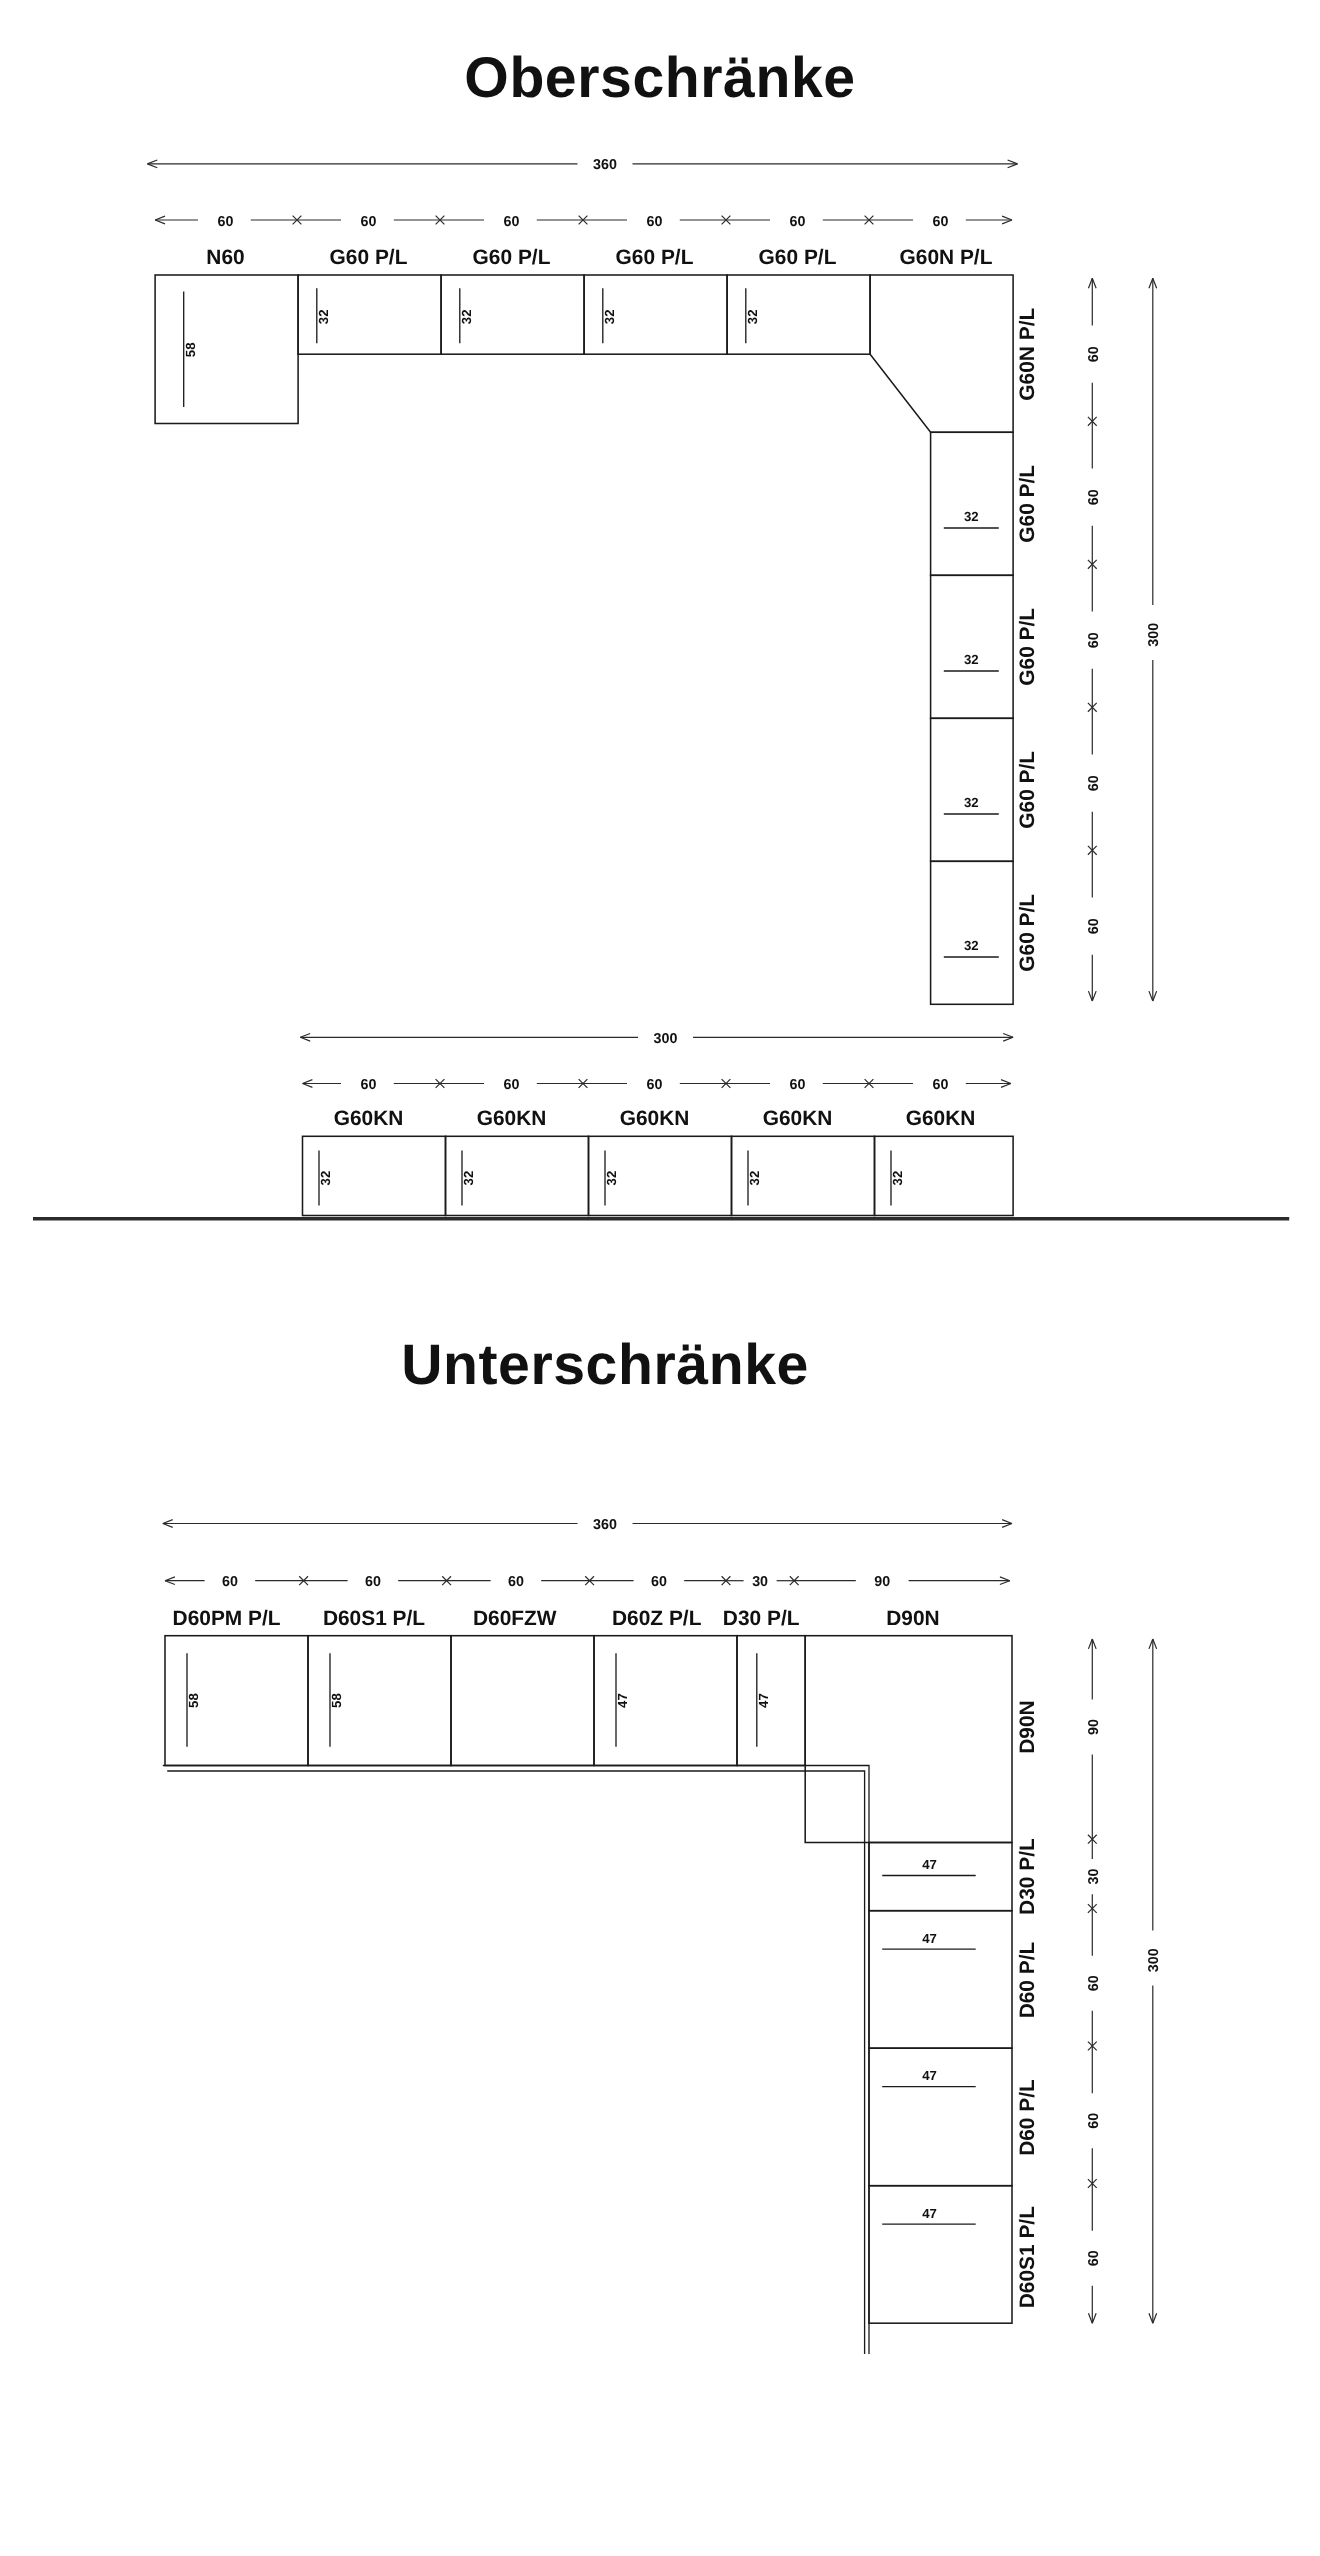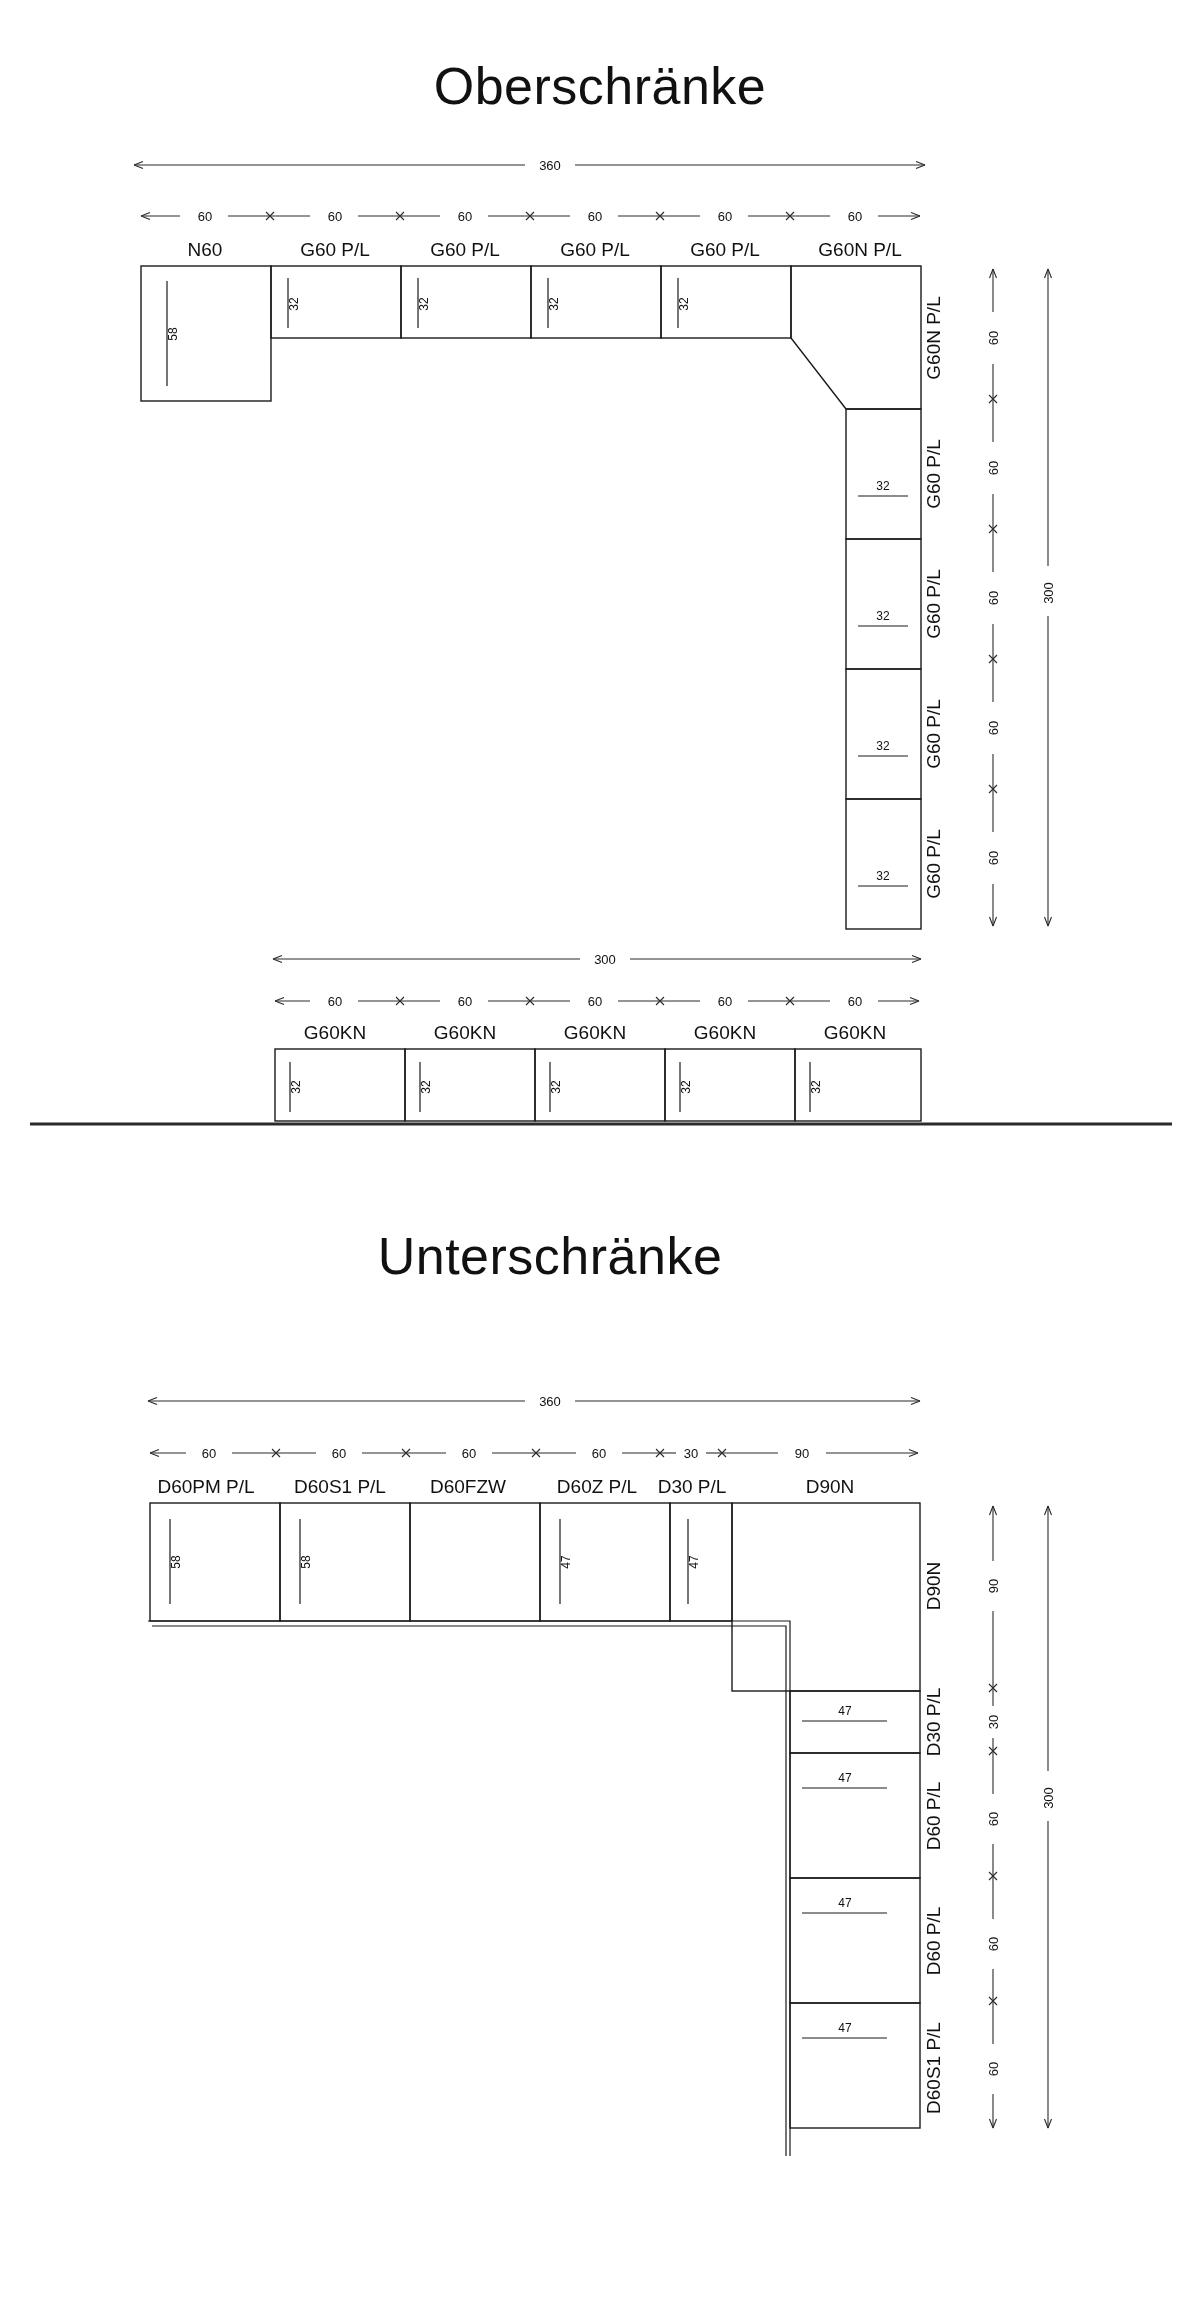--- a/index.html
+++ b/index.html
@@ -2,21 +2,21 @@
 <html><head>
 <meta charset="utf-8">
 <title>Kitchen Cabinet Layout</title>
 <style>
   html,body{margin:0;padding:0;background:#ffffff;}
   body{
     width:1200px;height:2324px;position:relative;overflow:hidden;
     font-family:"Liberation Sans","DejaVu Sans",sans-serif;
     color:#111;
   }
-  .stage{position:absolute;left:0;top:16px;width:1200px;height:2189px;}
+  .stage{position:absolute;left:0;top:0;width:1200px;height:2189px;font-weight:bold;}
   svg{display:block;}
   text{font-family:"Liberation Sans","DejaVu Sans",sans-serif;fill:#111;}
   .title{font-size:52px;letter-spacing:0.5px;}
   .lbl{font-size:19px;}
   .dim{font-size:13px;}
   .dimsm{font-size:12px;}
   .ln{stroke:#1a1a1a;fill:none;}
   .box{stroke:#1a1a1a;fill:none;stroke-width:1.4;}
   .dimline{stroke:#2b2b2b;stroke-width:1.1;fill:none;}
   .tick{stroke:#2b2b2b;stroke-width:1.1;}

